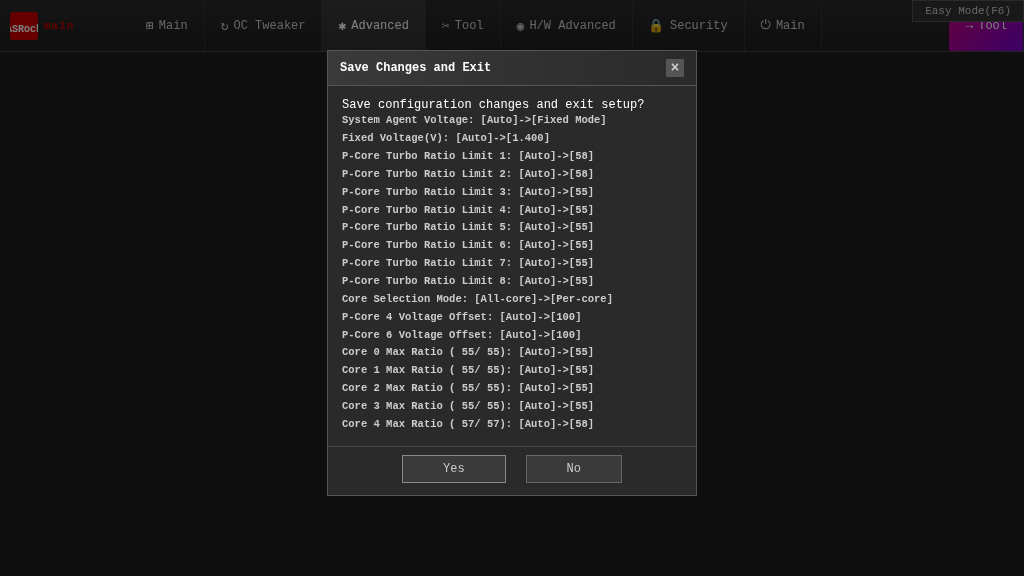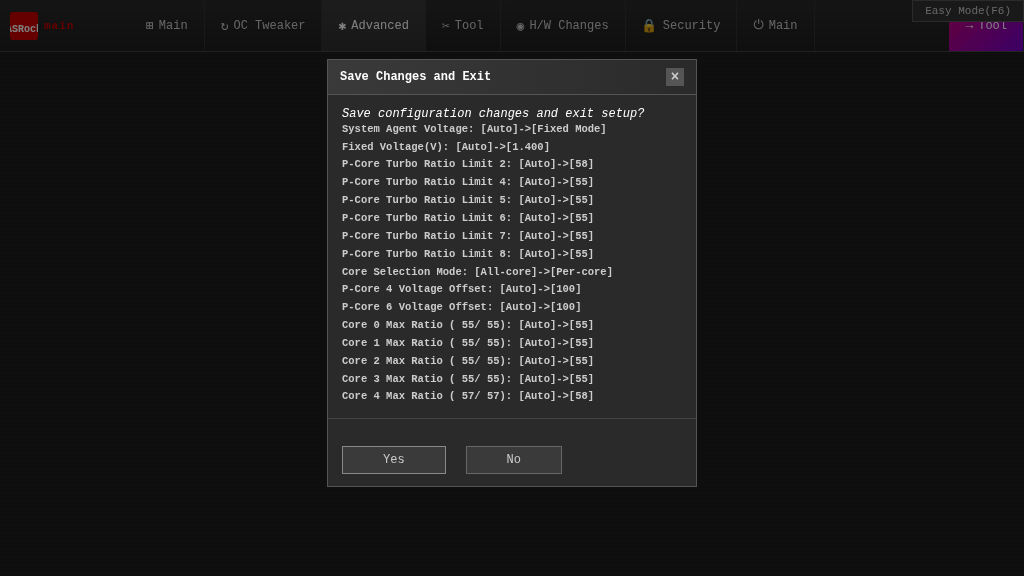--- a/index.html
+++ b/index.html
@@ -304,21 +304,20 @@
     .dialog-body {
       padding: 12px 14px;
       flex: 1;
       overflow: hidden;
     }
 
     .dialog-question {
       color: #fff;
       font-size: 12px;
       margin-bottom: 0;
-      font-style: italic;
     }
 
     .dialog-changes {
       color: #ccc;
       font-size: 10.5px;
       line-height: 1.7;
       max-height: 340px;
       overflow-y: auto;
       font-weight: bold;
     }
@@ -328,22 +327,23 @@
     }
     .dialog-changes::-webkit-scrollbar-track {
       background: #222;
     }
     .dialog-changes::-webkit-scrollbar-thumb {
       background: #555;
     }
 
     .dialog-buttons {
       display: flex;
+      justify-content: center;
       gap: 20px;
-      padding: 27px 14px 12px;
+      padding: 8px 14px 12px;
       border-top: 1px solid #444;
     }
 
     .dialog-btn {
       background: #3a3a3a;
       border: 1px solid #666;
       color: #ccc;
       font-size: 12px;
       padding: 6px 40px;
       cursor: pointer;
@@ -380,21 +380,21 @@
     <div class="nav-item active">
       <span class="nav-icon">✱</span>
       <span>Advanced</span>
     </div>
     <div class="nav-item">
       <span class="nav-icon">✂</span>
       <span>Tool</span>
     </div>
     <div class="nav-item">
       <span class="nav-icon">◉</span>
-      <span>H/W Changes</span>
+      <span>H/W Advanced</span>
     </div>
     <div class="nav-item">
       <span class="nav-icon">🔒</span>
       <span>Security</span>
     </div>
     <div class="nav-item">
       <span class="nav-icon">⏻</span>
       <span>Main</span>
     </div>
     <div class="nav-item exit-tab">
@@ -510,21 +510,23 @@
   <div class="dialog">
     <div class="dialog-title-bar">
       <span class="dialog-title">Save Changes and Exit</span>
       <div class="dialog-close">×</div>
     </div>
     <div class="dialog-body">
       <div class="dialog-question">Save configuration changes and exit setup?</div>
       <div class="dialog-changes" id="changes-list">
           <div>System Agent Voltage: [Auto]-&gt;[Fixed Mode]</div>
           <div>  Fixed Voltage(V): [Auto]-&gt;[1.400]</div>
+          <div>P-Core Turbo Ratio Limit 1: [Auto]-&gt;[58]</div>
           <div>P-Core Turbo Ratio Limit 2: [Auto]-&gt;[58]</div>
+          <div>P-Core Turbo Ratio Limit 3: [Auto]-&gt;[55]</div>
           <div>P-Core Turbo Ratio Limit 4: [Auto]-&gt;[55]</div>
           <div>P-Core Turbo Ratio Limit 5: [Auto]-&gt;[55]</div>
           <div>P-Core Turbo Ratio Limit 6: [Auto]-&gt;[55]</div>
           <div>P-Core Turbo Ratio Limit 7: [Auto]-&gt;[55]</div>
           <div>P-Core Turbo Ratio Limit 8: [Auto]-&gt;[55]</div>
           <div>Core Selection Mode: [All-core]-&gt;[Per-core]</div>
           <div>P-Core 4 Voltage Offset: [Auto]-&gt;[100]</div>
           <div>P-Core 6 Voltage Offset: [Auto]-&gt;[100]</div>
           <div>Core 0 Max Ratio ( 55/ 55): [Auto]-&gt;[55]</div>
           <div>Core 1 Max Ratio ( 55/ 55): [Auto]-&gt;[55]</div>

